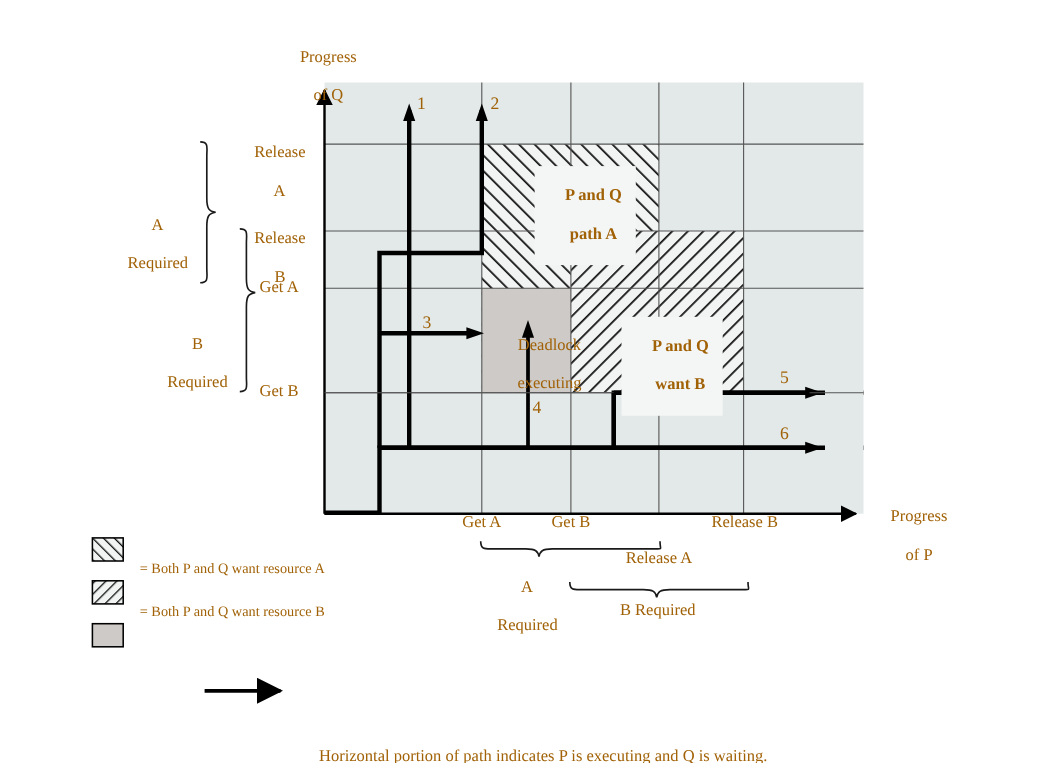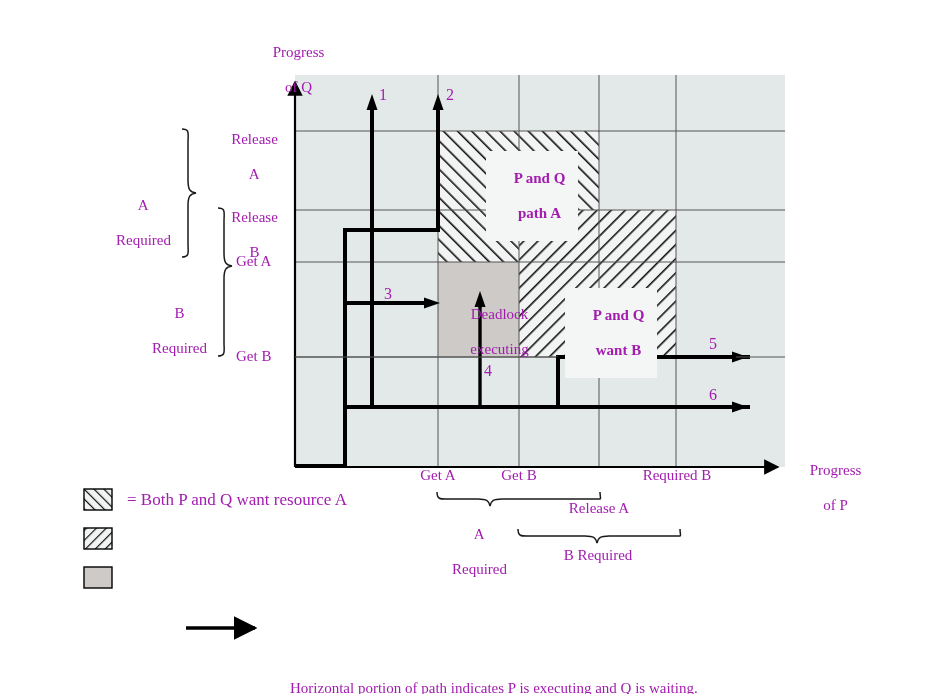--- a/index.html
+++ b/index.html
@@ -8,28 +8,28 @@
     width:946px;height:694px;
     background:#ffffff;
     font-family:"Liberation Serif","DejaVu Serif",serif;
     color:#000;
     overflow:hidden;
     position:relative;
   }
   #stage{position:absolute;left:0;top:0;width:946px;height:694px;}
   #stage > svg{position:absolute;left:0;top:0;}
   .lbl{position:absolute;font-family:"Liberation Serif","DejaVu Serif",serif;
-       color:#a21caf;white-space:pre;line-height:1.18;}
+       color:#a16207;white-space:pre;line-height:1.18;}
   .ctr{text-align:center;}
   .axis-title{font-size:15px;}
   .tick{font-size:15px;}
   .brace-lbl{font-size:15px;}
   .region-lbl{font-size:15px;text-align:center;background:#f4f5f5;padding:1px 3px;font-weight:bold;}
   .pathnum{font-size:16px;}
-  .legend-txt{font-size:17px;}
+  .legend-txt{font-size:13px;margin-top:19px;}
   .caption{font-size:15px;line-height:1.35;}
 </style>
 </head>
 <body>
 
 <div id="stage">
 
   <svg width="946" height="694">
     <defs>
       <pattern id="hatchFwd" width="10" height="10" patternUnits="userSpaceOnUse" patternTransform="rotate(-45)">
@@ -186,21 +186,21 @@
   <div class="lbl tick ctr" style="left:206px;top:191px;width:82px;">
     <span>Release</span><br>
     <span>B</span>
   </div>
   <div class="lbl tick" style="left:236px;top:253px;">Get A</div>
   <div class="lbl tick" style="left:236px;top:348px;">Get B</div>
 
   <div class="lbl tick ctr" style="left:404px;top:467px;width:68px;">Get A</div>
   <div class="lbl tick ctr" style="left:485px;top:467px;width:68px;">Get B</div>
   <div class="lbl tick ctr" style="left:556px;top:467px;width:86px;margin-top:33px;">Release A</div>
-  <div class="lbl tick ctr" style="left:634px;top:467px;width:86px;">Required B</div>
+  <div class="lbl tick ctr" style="left:634px;top:467px;width:86px;">Release B</div>
 
   <div class="lbl brace-lbl ctr" style="left:96px;top:179px;width:80px;">
     <span>A</span><br>
     <span>Required</span>
   </div>
   <div class="lbl brace-lbl ctr" style="left:132px;top:287px;width:80px;">
     <span>B</span><br>
     <span>Required</span>
   </div>
 
@@ -224,20 +224,21 @@
   </div>
 
   <div class="lbl pathnum" style="left:379px;top:86px;">1</div>
   <div class="lbl pathnum" style="left:446px;top:86px;">2</div>
   <div class="lbl pathnum" style="left:384px;top:285px;">3</div>
   <div class="lbl pathnum" style="left:484px;top:362px;">4</div>
   <div class="lbl pathnum" style="left:709px;top:335px;">5</div>
   <div class="lbl pathnum" style="left:709px;top:386px;">6</div>
 
   <div class="lbl legend-txt" style="left:127px;top:490px;">= Both P and Q want resource A</div>
+  <div class="lbl legend-txt" style="left:127px;top:529px;">= Both P and Q want resource B</div>
 
   <div class="lbl caption" style="left:275px;top:617px;width:660px;">
     <br>
     <span>Horizontal portion of path indicates P is executing and Q is waiting.</span><br>
     
   </div>
 
 </div>
 
 </body></html>

